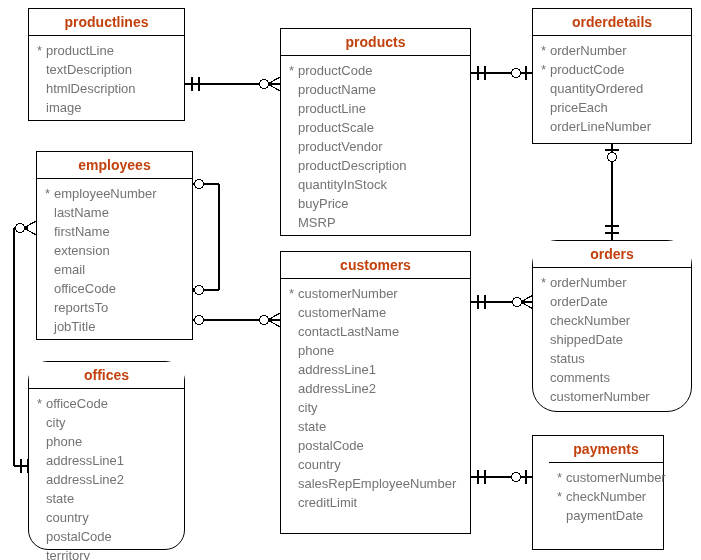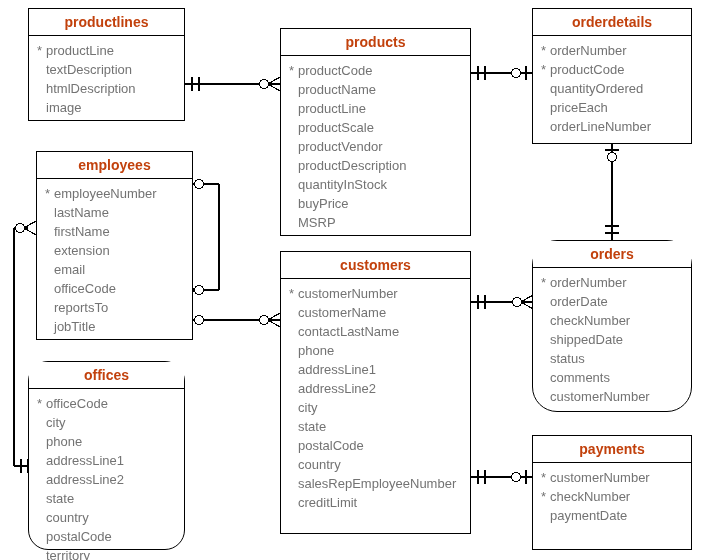--- a/index.html
+++ b/index.html
@@ -357,21 +357,21 @@
       </div>
       <div class="attr">
         <span class="pk-mark"></span><span class="attr-name">postalCode</span>
       </div>
       <div class="attr">
         <span class="pk-mark"></span><span class="attr-name">territory</span>
       </div>
     </div>
   </div>
 
-  <div class="entity" style="left:532px; top:435px; width:160px; height:115px;">
+  <div class="entity" style="left:532px; top:435px; width:132px; height:115px;padding-left:16px;">
     <div class="entity-header">payments</div>
     <div class="entity-body">
       <div class="attr">
         <span class="pk-mark">*</span><span class="attr-name">customerNumber</span>
       </div>
       <div class="attr">
         <span class="pk-mark">*</span><span class="attr-name">checkNumber</span>
       </div>
       <div class="attr">
         <span class="pk-mark"></span><span class="attr-name">paymentDate</span>

